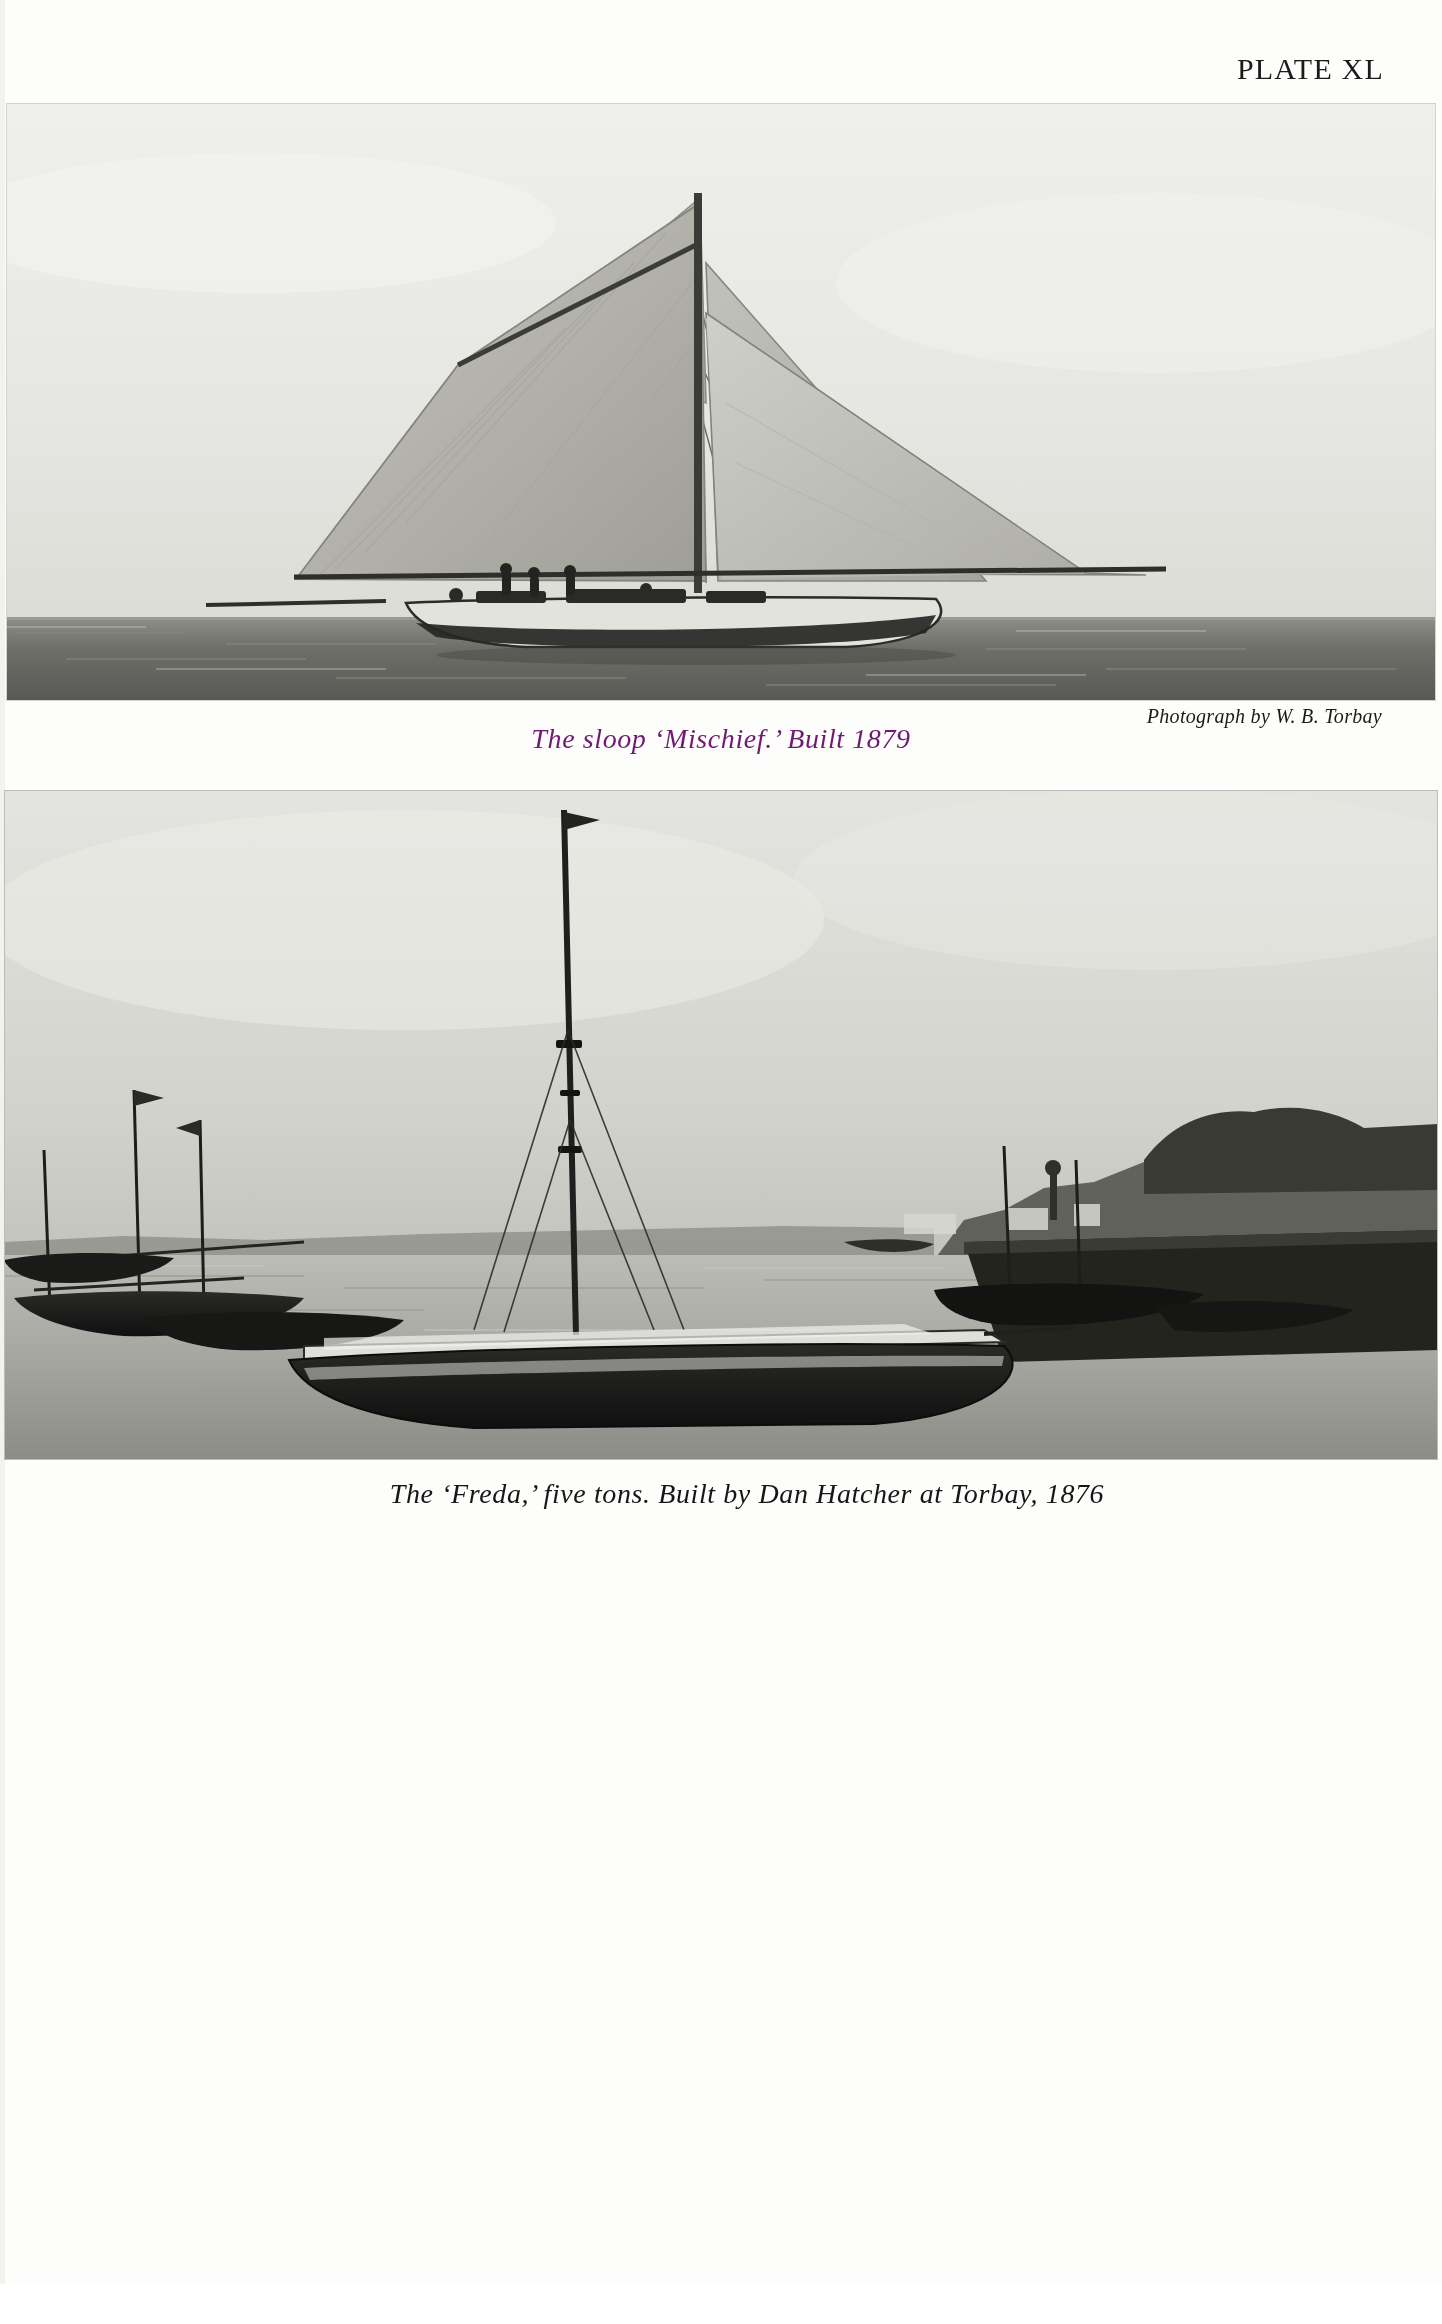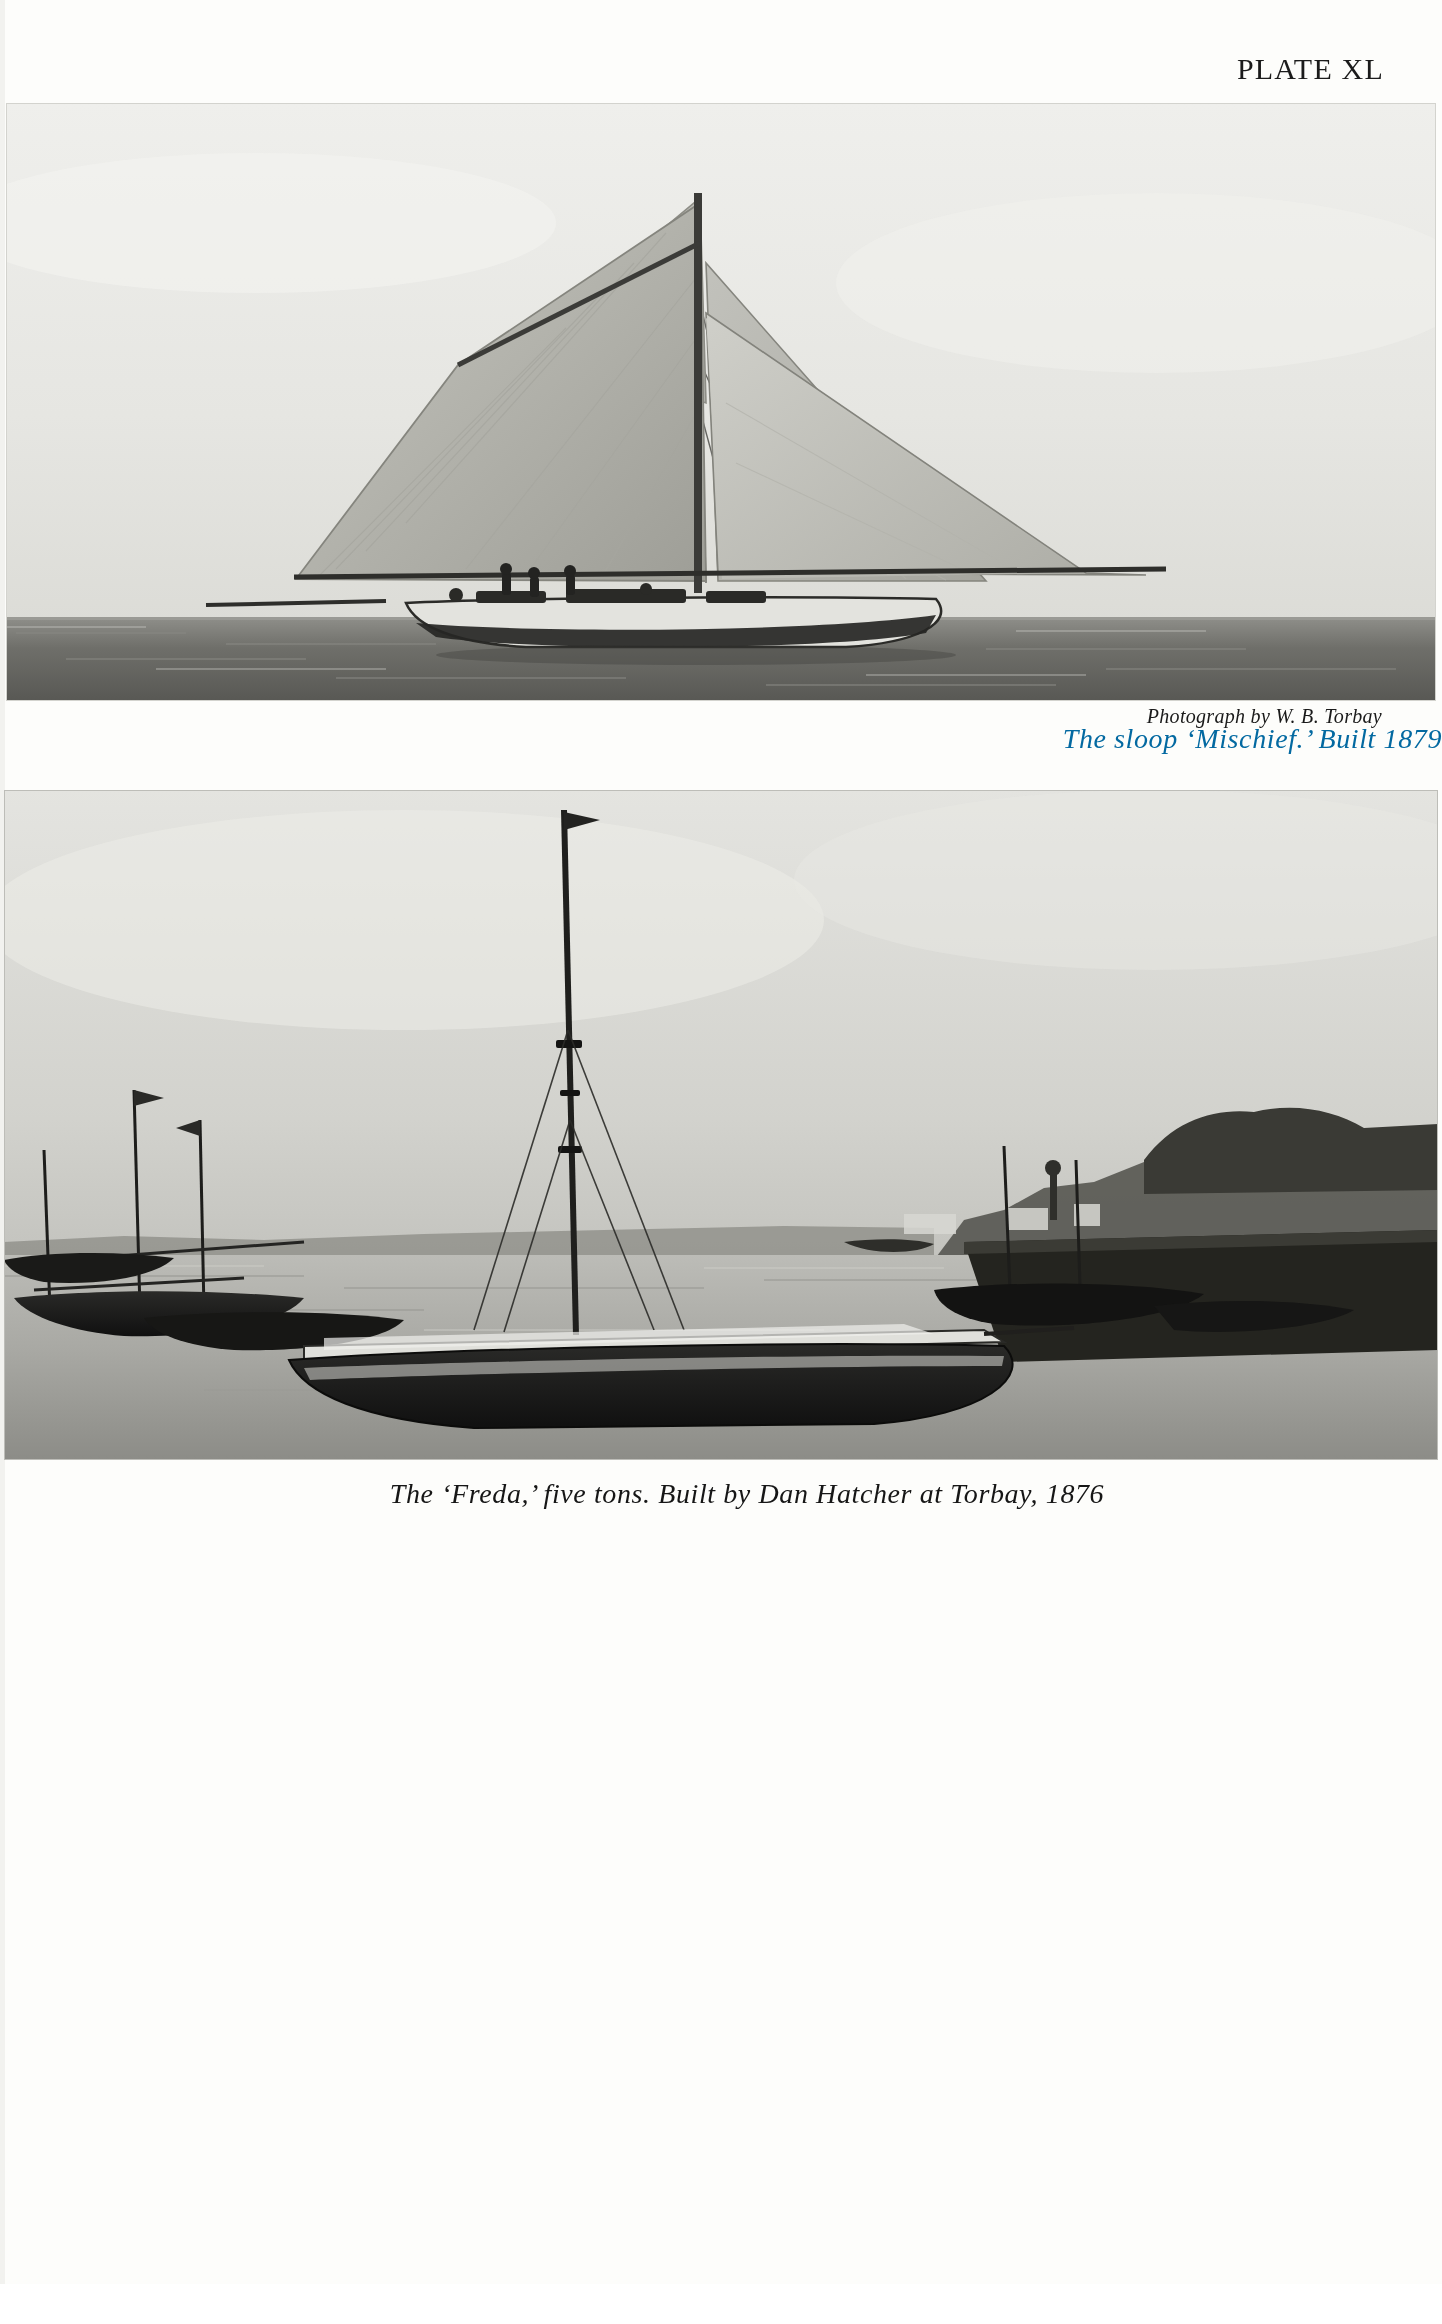--- a/index.html
+++ b/index.html
@@ -69,25 +69,25 @@
     font-style: italic;
     font-size: 20px;
     color: #1a1a1a;
     letter-spacing: 0.3px;
   }
   .caption-top {
     position: absolute;
     top: 723px;
     left: 0;
     width: 1442px;
-    text-align: right;
+    text-align: center;
     font-family: "Liberation Serif", serif;
     font-style: italic;
     font-size: 28px;
-    color: #0369a1;
+    color: #701a75;
     letter-spacing: 0.6px;
   }
   .caption-bottom {
     position: absolute;
     top: 1478px;
     left: 0;
     width: 1442px;
     text-align: center;
     font-family: "Liberation Serif", serif;
     font-style: italic;

